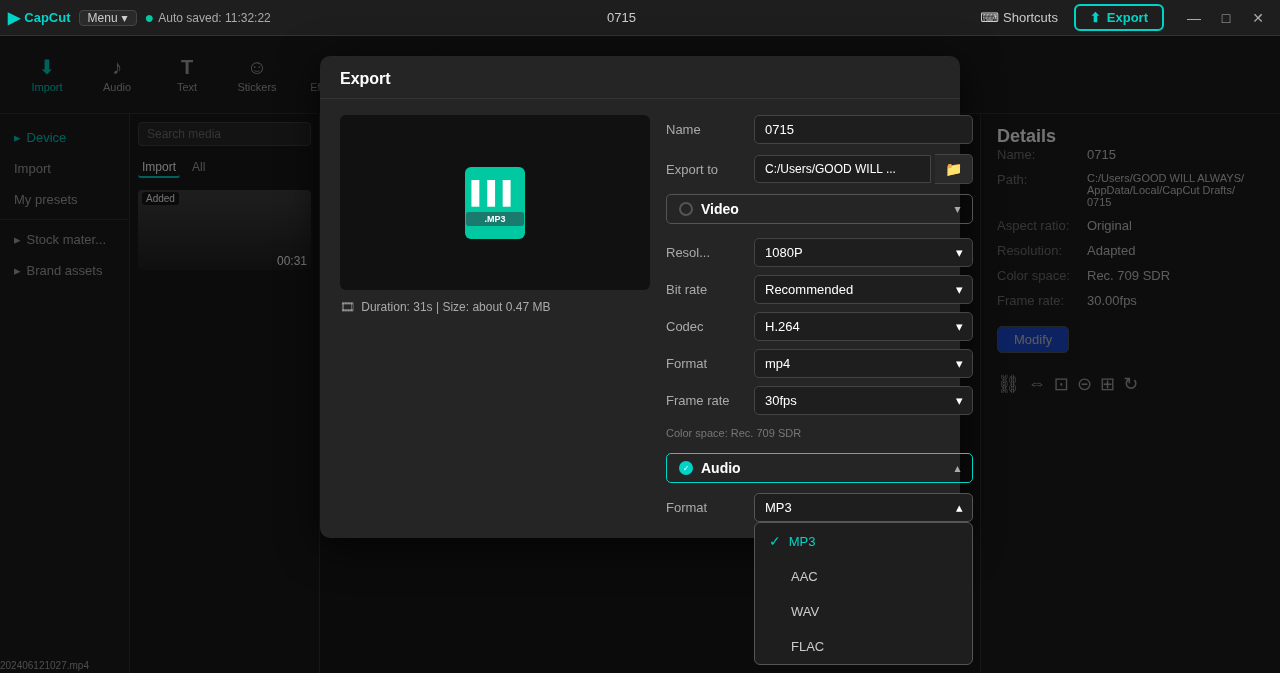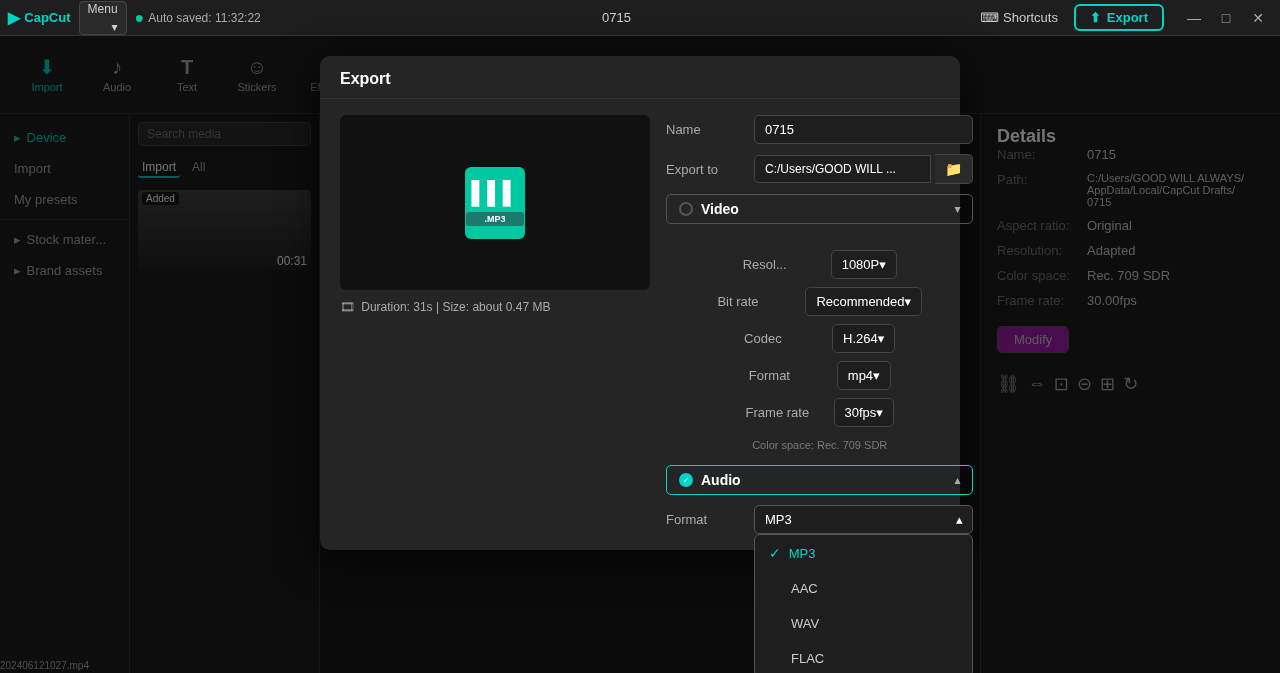--- a/index.html
+++ b/index.html
@@ -36,21 +36,20 @@
       background: #2a2a2a;
       border: 1px solid #444;
       border-radius: 4px;
       color: #ccc;
       padding: 0 8px;
       font-size: 12px;
       cursor: pointer;
       display: flex;
       align-items: flex-end;
       gap: 4px;
-      flex-direction: column;
     }
     .auto-saved {
       display: flex;
       align-items: center;
       gap: 4px;
       color: #aaa;
       font-size: 12px;
     }
     .auto-saved .dot { color: #00c8a0; font-size: 16px; }
     .top-bar-center {
@@ -430,22 +429,21 @@
 
     .color-space-note {
       font-size: 11px;
       color: #777;
       padding: 4px 0;
     }
     .section-fields {
       display: flex;
       flex-direction: column;
       gap: 8px;
-      margin-top: 16px;
-      align-items: center;
+      margin-top: 4px;
     }
 
     
     .format-dropdown {
       position: absolute;
       top: 100%;
       left: 0;
       right: 0;
       background: #1e1e1e;
       border: 1px solid #555;
@@ -491,21 +489,21 @@
     .detail-key {
       color: #777;
       width: 90px;
       flex-shrink: 0;
     }
     .detail-value {
       color: #ccc;
       flex: 1;
     }
     .modify-btn {
-      background: #a21caf;
+      background: #1d4ed8;
       border: 1px solid #555;
       border-radius: 5px;
       color: #ccc;
       padding: 5px 16px;
       font-size: 13px;
       cursor: pointer;
       margin-top: 8px;
     }
 
     .audio-section-row {

